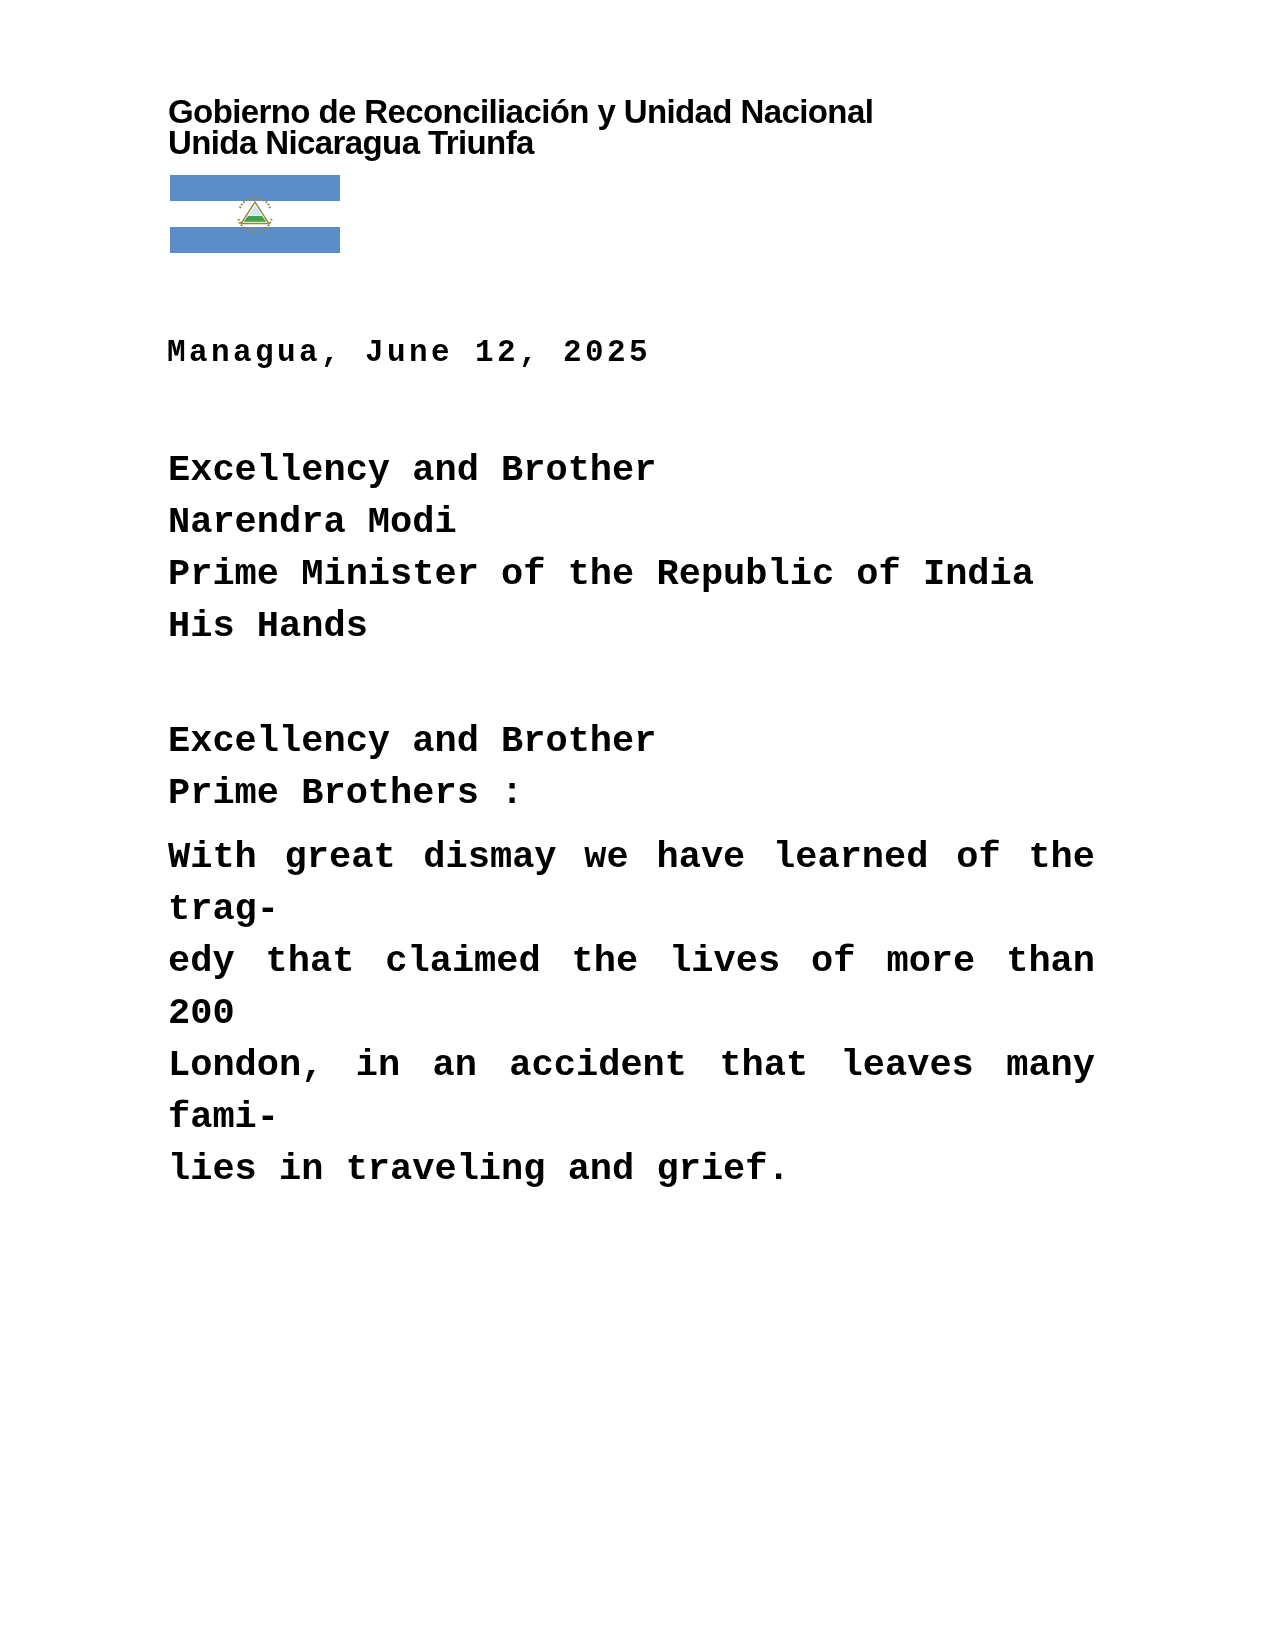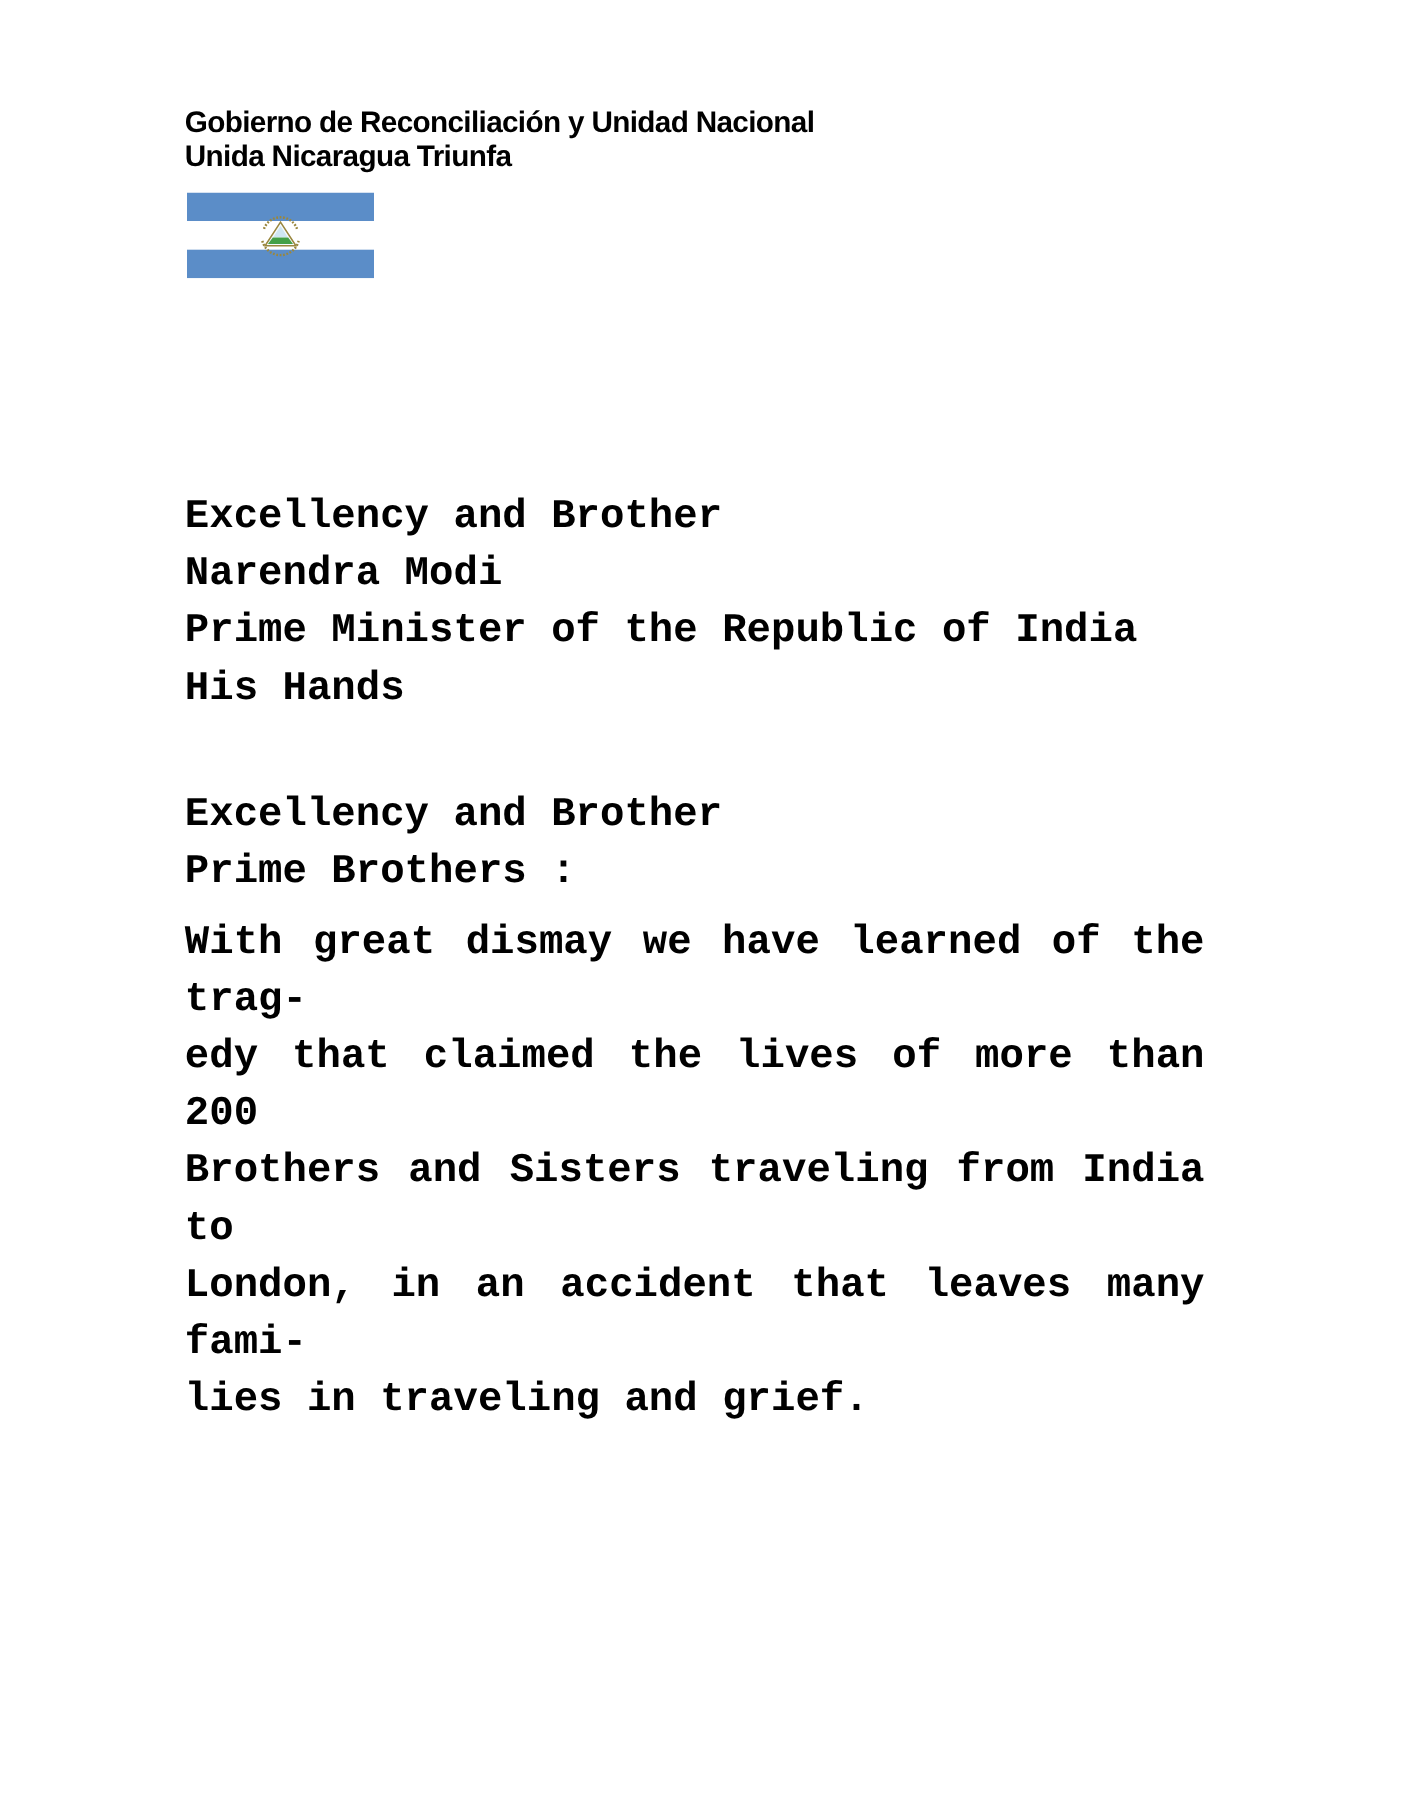--- a/index.html
+++ b/index.html
@@ -11,21 +11,21 @@
     position:relative;
     overflow:hidden;
   }
   .page{position:absolute;inset:0;width:1275px;height:1650px;background:#fff;}
 
   
   .letter-header{
     position:absolute;left:168px;top:96px;
     font-family:"Liberation Sans", sans-serif;
     font-weight:700;
-    font-size:27px;
+    font-size:33px;
     line-height:31px;
     letter-spacing:-0.6px;
     color:#000;
     white-space:nowrap;
   }
 
   
   .flag{position:absolute;left:170px;top:175px;width:170px;height:78px;}
   .flag svg{display:block;width:170px;height:78px;}
 
@@ -71,35 +71,35 @@
         <path d="M 70 33 A 16 16 0 0 1 100 33" fill="none" stroke-width="2.2" stroke-dasharray="1.6 1.5" stroke="#9a873e"></path>
         <path d="M 68.5 44 A 17 17 0 0 0 101.5 44" fill="none" stroke-width="2.2" stroke-dasharray="1.6 1.5" stroke="#9a873e"></path>
         <path d="M 85 27 L 71 48.5 L 99 48.5 Z" stroke-width="1.4" fill="#f5fafd"></path>
         <path d="M 85 27 L 71 48.5 L 99 48.5 Z" fill="none" stroke-width="1.4" stroke="#9a873e"></path>
         <path d="M 85 30.5 L 78.5 40.5 L 91.5 40.5 Z" fill="#cfe6f2"></path>
         <path d="M 73.6 46.8 L 96.4 46.8 L 92 41 L 78 41 Z" fill="#43a047"></path>
       </g>
     </svg>
   </div>
 
+  <div class="mono date-line">Managua, June 12, 2025</div>
 
   <div class="mono address-block">
     <div>Excellency and Brother</div>
     <div>Narendra Modi</div>
     <div>Prime Minister of the Republic of India</div>
     <div>His Hands</div>
   </div>
 
   <div class="mono salutation-block">
     <div>Excellency and Brother</div>
     <div>Prime Brothers :</div>
   </div>
 
   <div class="mono para para-1">
     <div class="mline j">With great dismay we have learned of the trag-</div>
     <div class="mline j">edy that claimed the lives of more than 200</div>
-    <div class="mline j">Brothers and Sisters traveling from India to</div>
     <div class="mline j">London, in an accident that leaves many fami-</div>
     <div class="mline l">lies in traveling and grief.</div>
   </div>
 
 
 </div>
 
 </body></html>

